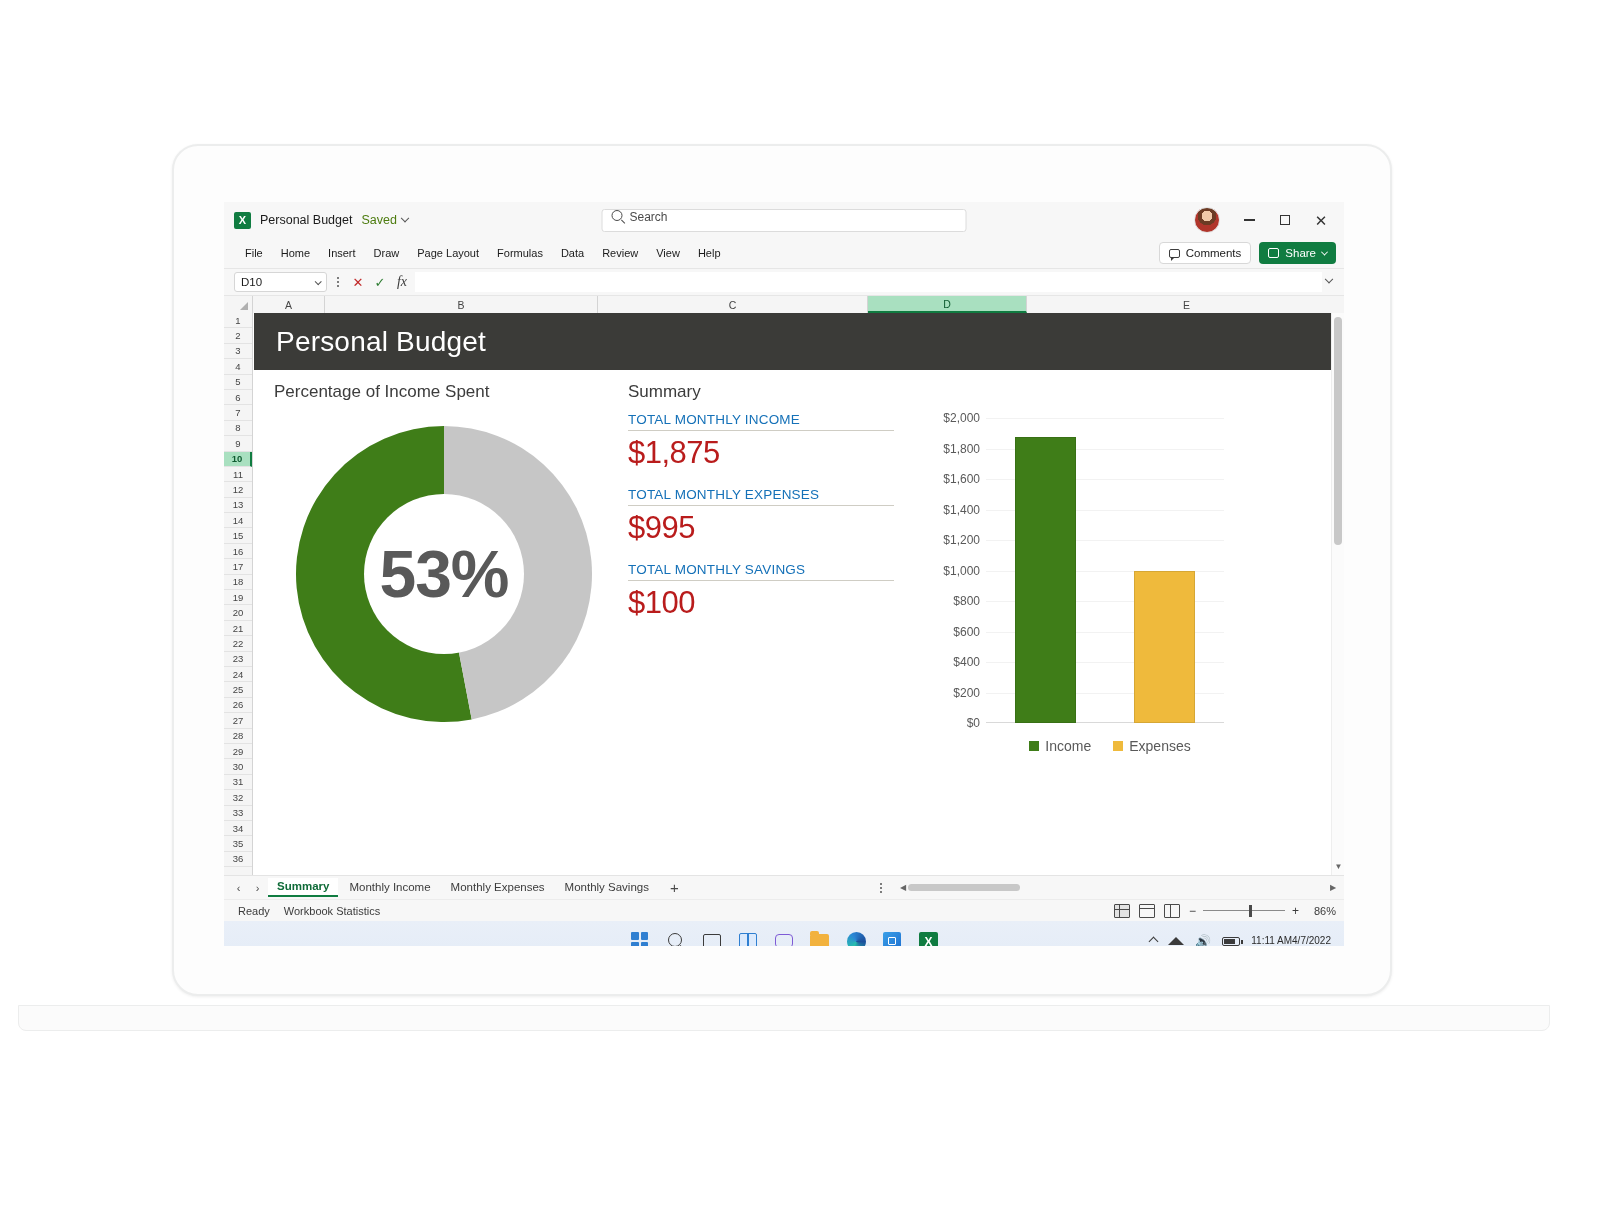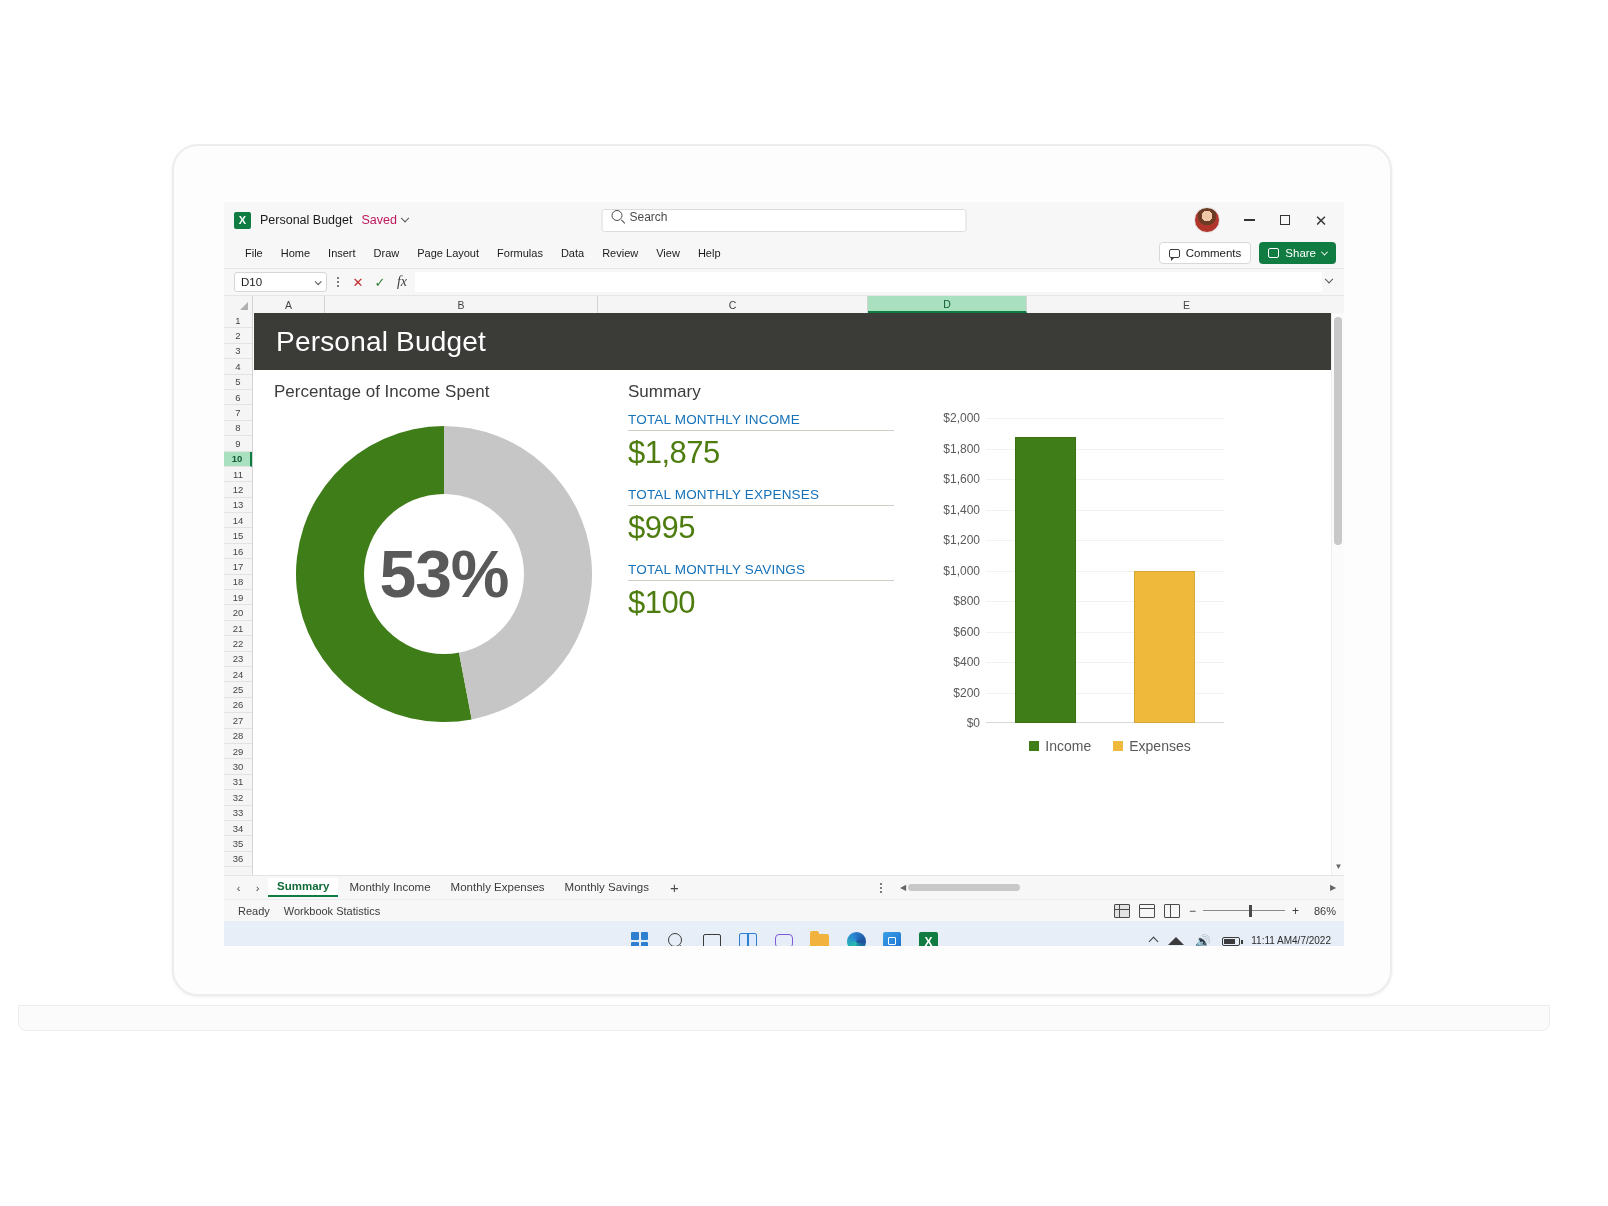--- a/index.html
+++ b/index.html
@@ -65,21 +65,21 @@
     flex: 0 0 auto;
   }
   .excel-logo::after {
     content: "X";
     position: absolute; inset: 0;
     color: #fff; font-size: 11px; font-weight: bold;
     display: flex; align-items: center; justify-content: center;
     font-family: "Liberation Sans", sans-serif;
   }
   .doc-title { font-size: 12.5px; color: #1b1b1b; }
-  .saved-state { font-size: 12.5px; color: #be185d; margin-left: 9px; }
+  .saved-state { font-size: 12.5px; color: #4d7c0f; margin-left: 9px; }
   .caret-down {
     display: inline-block; margin-left: 5px;
     width: 6px; height: 6px;
     border-right: 1.2px solid #555; border-bottom: 1.2px solid #555;
     transform: rotate(45deg) translate(-2px,-2px);
   }
   .search-box {
     position: absolute;
     left: 50%; transform: translateX(-50%);
     width: 365px; height: 23px;
@@ -313,21 +313,21 @@
     position: absolute; left: 374px; top: 42px; width: 266px;
   }
   .sum-item { margin-bottom: 16px; }
   .sum-label {
     font-size: 13.5px; color: #1571b8;
     letter-spacing: .2px;
     padding-bottom: 3px;
     border-bottom: 1px solid #cfcdc4;
   }
   .sum-value {
-    font-size: 31px; color: #4d7c0f; font-weight: 300;
+    font-size: 31px; color: #b91c1c; font-weight: 300;
     margin-top: 4px;
     letter-spacing: -.5px;
   }
 
   
   .barchart {
     position: absolute; left: 660px; top: 42px;
     width: 320px; height: 350px;
   }
   .bc-plot { position: absolute; left: 72px; top: 6px; right: 10px; height: 305px; }

